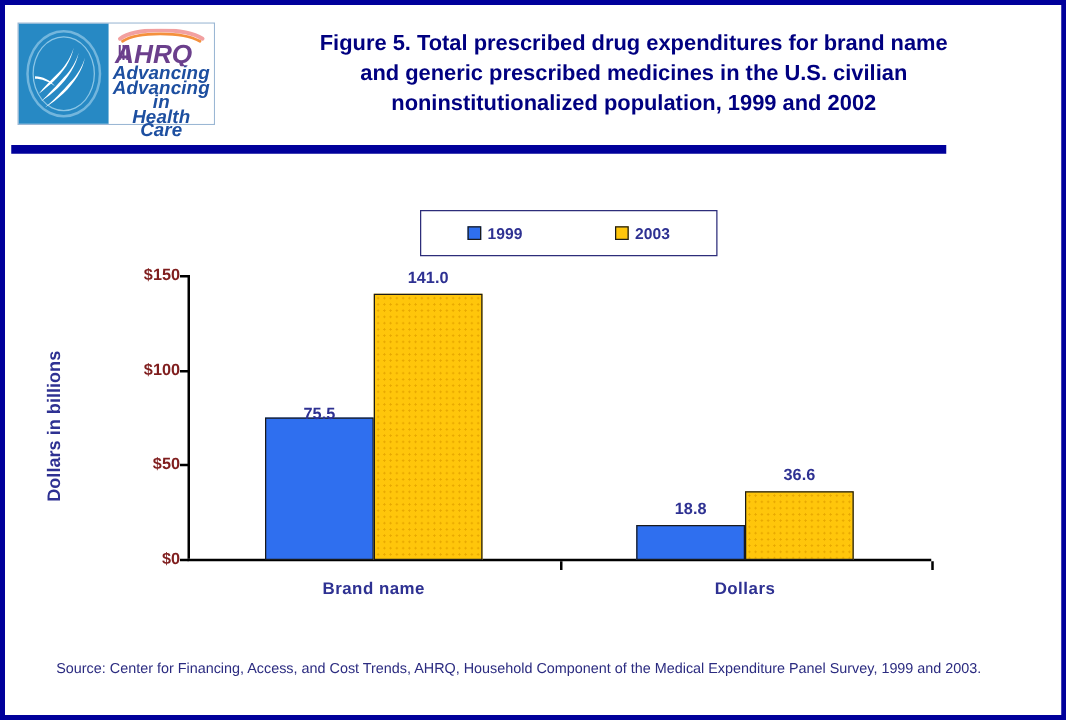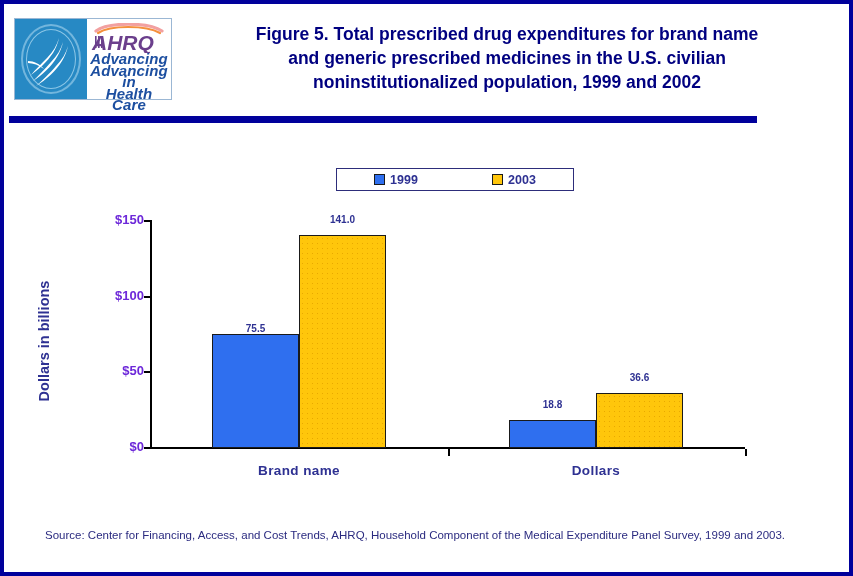--- a/index.html
+++ b/index.html
@@ -111,21 +111,21 @@
     left: 0;
     top: 119px;
     width: 845px;
     height: 380px;
   }
   #legend {
     position: absolute;
     left: 332px;
     top: 45px;
     width: 238px;
-    height: 23px;
+    height: 37px;
     border: 1px solid #2d2d7a;
     background: #ffffff;
     box-sizing: border-box;
     display: flex;
     align-items: center;
     justify-content: space-around;
   }
   .legend-entry {
     display: flex;
     align-items: center;
@@ -162,21 +162,21 @@
     font-weight: bold;
     font-size: 14.5px;
     font-family: "Liberation Sans", sans-serif;
     white-space: nowrap;
   }
   .y-tick-label {
     position: absolute;
     right: 0;
     width: 60px;
     text-align: right;
-    color: #6d28d9;
+    color: #7f1d1d;
     font-weight: bold;
     font-size: 13px;
     font-family: "Liberation Sans", sans-serif;
   }
   .tick-wrap { position: absolute; left: 78px; width: 62px; }
   #axis-vline {
     position: absolute;
     left: 146px;
     top: 97px;
     width: 2px;
@@ -214,21 +214,21 @@
   .bar.series-2003 {
     background-color: #ffc60b;
     background-image: radial-gradient(circle, #e8a800 0.8px, transparent 0.9px);
     background-size: 5px 5px;
   }
   .bar-value {
     position: absolute;
     text-align: center;
     color: #2e3192;
     font-weight: bold;
-    font-size: 10px;
+    font-size: 13px;
     font-family: "Liberation Sans", sans-serif;
     white-space: nowrap;
   }
   .cat-label {
     position: absolute;
     text-align: center;
     color: #2e3192;
     font-weight: bold;
     font-size: 13.5px;
     font-family: "Liberation Sans", sans-serif;

